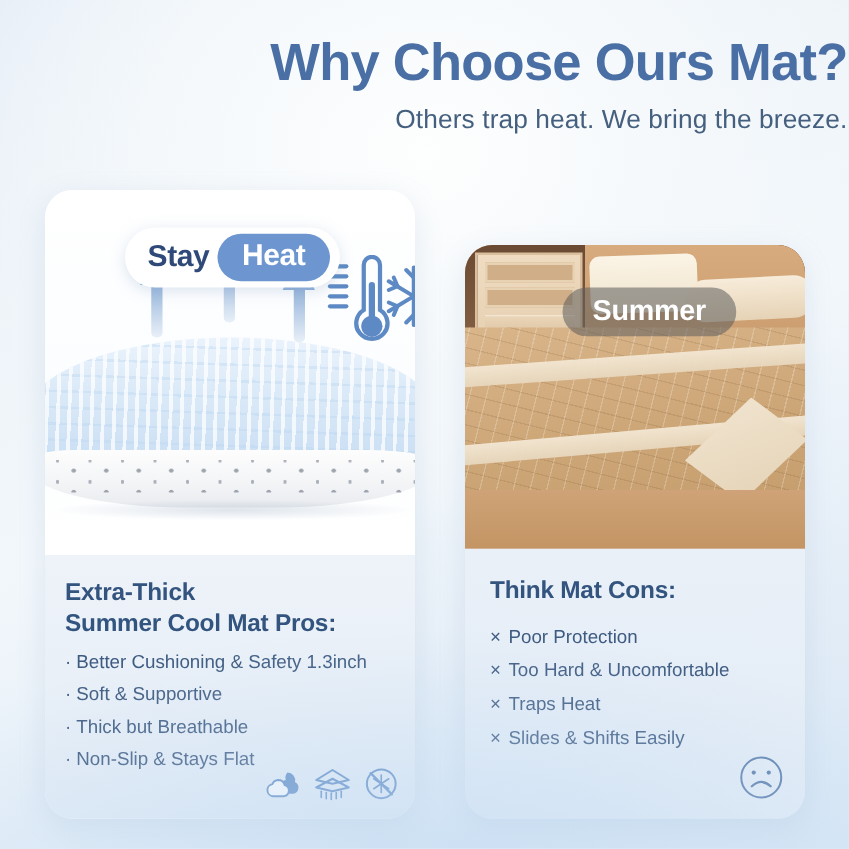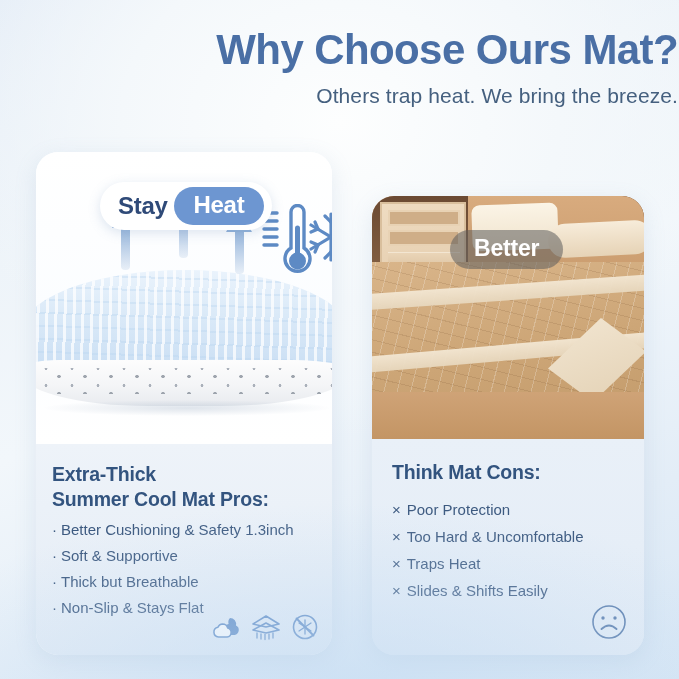--- a/index.html
+++ b/index.html
@@ -508,21 +508,21 @@
       </div>
       <div class="pillow-a"></div>
       <div class="pillow-b"></div>
       <div class="mattress"></div>
       <div class="stripe stripe-1"></div>
       <div class="stripe stripe-2"></div>
       <div class="flap"></div>
       <div class="bed-base"></div>
 
       <div class="badge-others">
-        <span class="label">Better</span>
+        <span class="label">Summer</span>
       </div>
     </div>
 
     <div class="panel-right">
       <h2 class="heading">Think Mat Cons:</h2>
       <ul class="cons-list">
         <li><span class="marker">×</span><span>Poor Protection</span></li>
         <li><span class="marker">×</span><span>Too Hard &amp; Uncomfortable</span></li>
         <li><span class="marker">×</span><span>Traps Heat</span></li>
         <li><span class="marker">×</span><span>Slides &amp; Shifts Easily</span></li>

